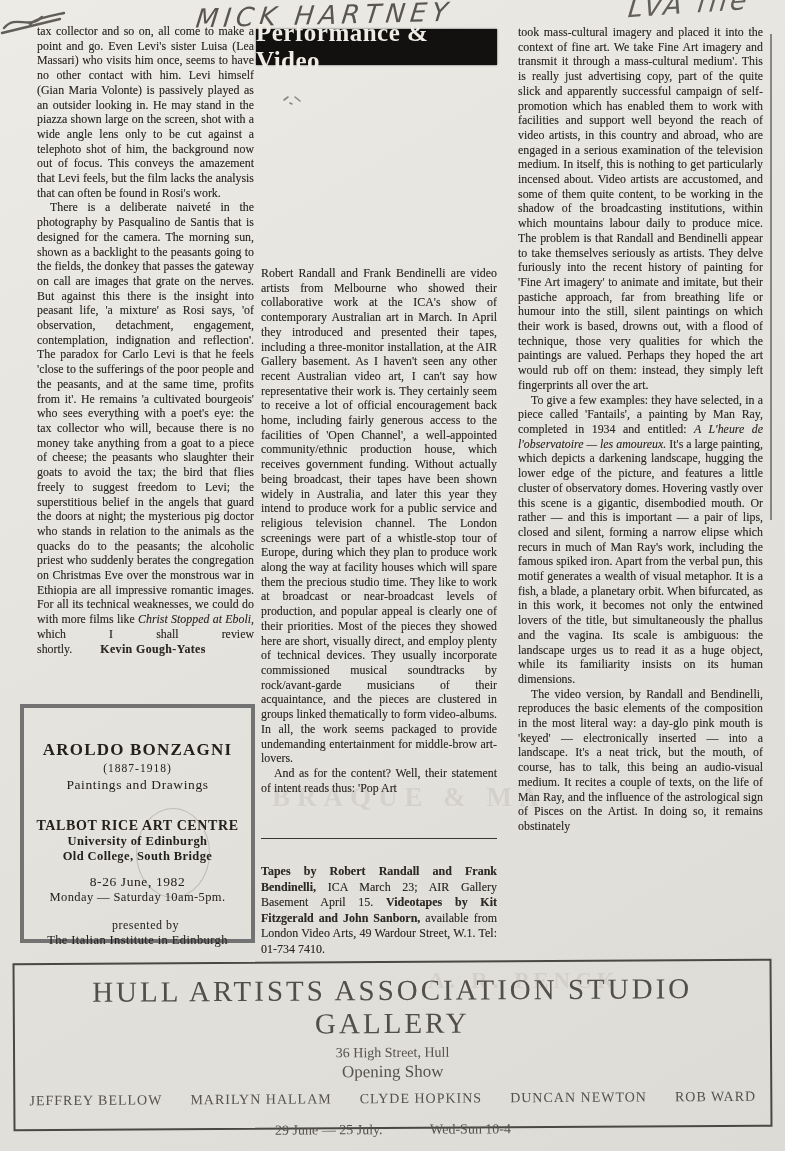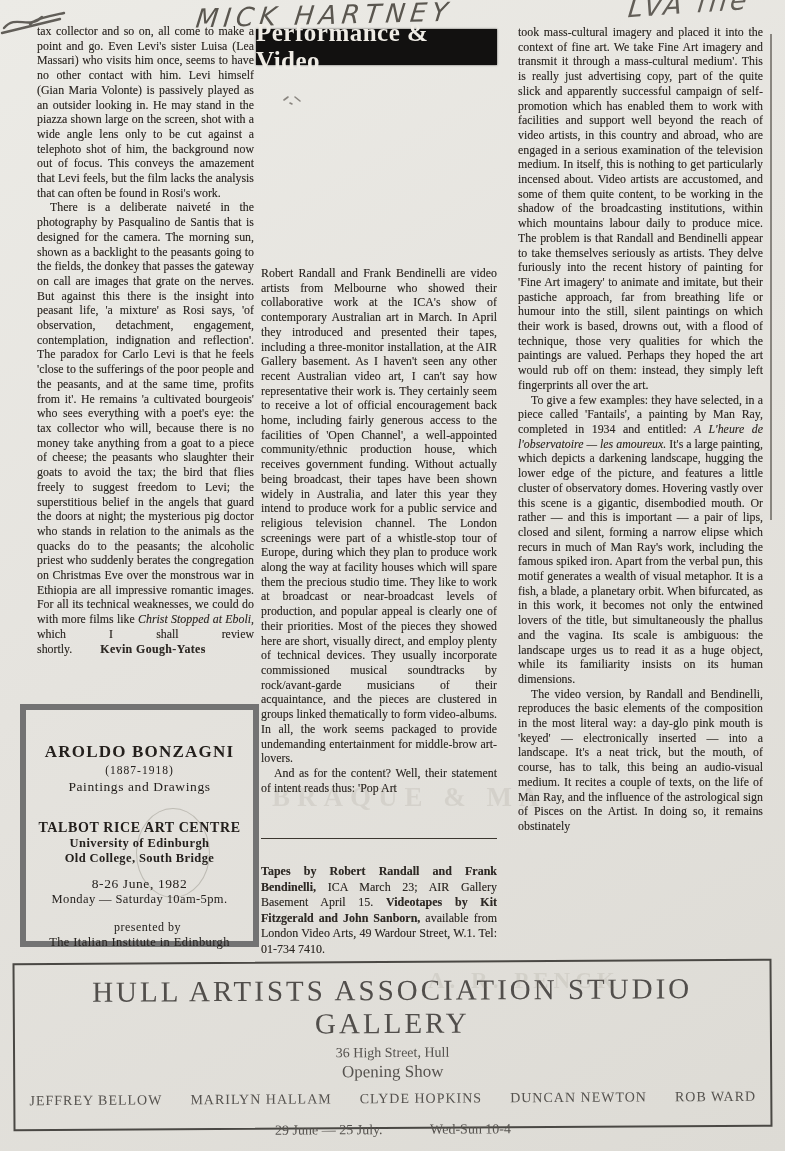--- a/index.html
+++ b/index.html
@@ -25,21 +25,21 @@
     box-shadow:0 0 2px rgba(0,0,0,.6);
   }
   #listings{
     position:absolute;left:261px;top:838px;width:236px;
     border-top:1.5px solid #3b362f;padding-top:25px;
     font-size:12px;line-height:15.6px;text-align:justify;color:#2d2925;
     text-shadow:0 0 .4px rgba(70,60,50,.45);
   }
   #bonzagni-ad{
     position:absolute;left:20px;top:704px;width:227px;height:231px;
-    border:6px solid #737373;text-align:center;color:#24201d;
+    border:4px solid #737373;text-align:center;color:#24201d;
   }
   .bz-title{margin-top:32px;font-size:17px;font-weight:700;letter-spacing:1.2px;}
   .bz-years{margin-top:2px;font-size:11.5px;letter-spacing:1px;}
   .bz-sub{margin-top:3px;font-size:13.5px;letter-spacing:.6px;}
   .bz-venue{margin-top:25px;font-size:14px;font-weight:700;letter-spacing:.6px;}
   .bz-venue2,.bz-venue3{font-size:12.5px;font-weight:700;letter-spacing:.4px;}
   .bz-dates{margin-top:10px;font-size:13.5px;letter-spacing:.6px;}
   .bz-hours{font-size:12.5px;letter-spacing:.4px;}
   .bz-presented{margin-top:13px;font-size:12px;letter-spacing:.5px;padding-left:16px;}
   .bz-presenter{font-size:12.5px;letter-spacing:.4px;}

